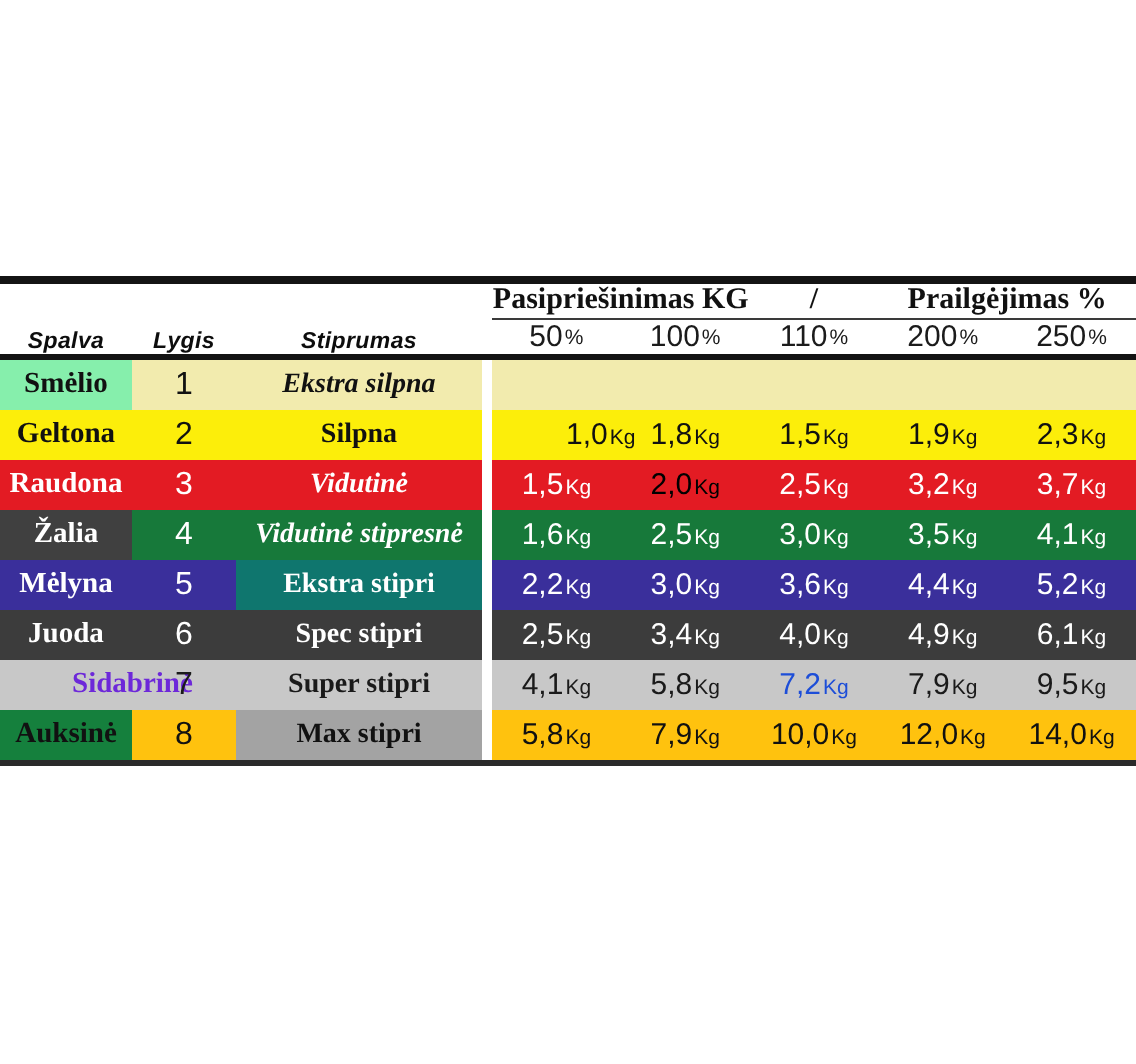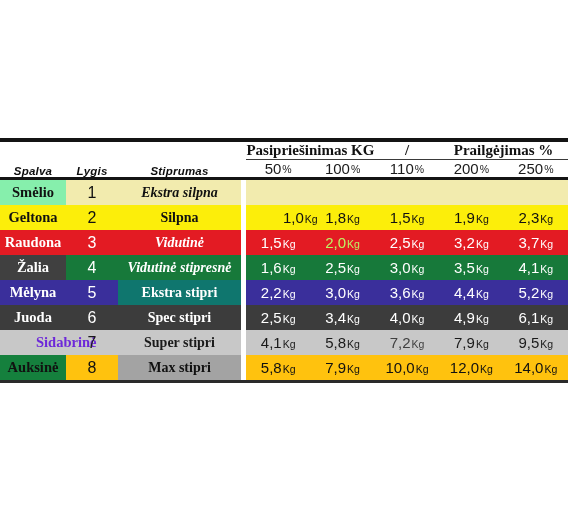--- a/index.html
+++ b/index.html
@@ -218,21 +218,21 @@
           <td class="c-val" style="background: rgb(252, 238, 10); color: rgb(17, 17, 17);"><span>1,5</span><span class="unit">Kg</span></td>
           <td class="c-val" style="background: rgb(252, 238, 10); color: rgb(17, 17, 17);"><span>1,9</span><span class="unit">Kg</span></td>
           <td class="c-val" style="background: rgb(252, 238, 10); color: rgb(17, 17, 17);"><span>2,3</span><span class="unit">Kg</span></td>
         </tr>
         <tr class="datarow">
           <td class="c-name" style="background: rgb(227, 27, 35); color: rgb(255, 255, 255);"><span>Raudona</span></td>
           <td class="c-lvl" style="background: rgb(227, 27, 35); color: rgb(255, 255, 255);"><span>3</span></td>
           <td class="c-str ital" style="background: rgb(227, 27, 35); color: rgb(255, 255, 255);"><span>Vidutinė</span></td>
           <td class="gapcell"></td>
           <td class="c-val" style="background: rgb(227, 27, 35); color: rgb(255, 255, 255);"><span>1,5</span><span class="unit">Kg</span></td>
-          <td class="c-val" style="background: rgb(227, 27, 35); color: #bef264;"><span>2,0</span><span class="unit">Kg</span></td>
+          <td class="c-val" style="background: rgb(227, 27, 35); color: #000000;"><span>2,0</span><span class="unit">Kg</span></td>
           <td class="c-val" style="background: rgb(227, 27, 35); color: rgb(255, 255, 255);"><span>2,5</span><span class="unit">Kg</span></td>
           <td class="c-val" style="background: rgb(227, 27, 35); color: rgb(255, 255, 255);"><span>3,2</span><span class="unit">Kg</span></td>
           <td class="c-val" style="background: rgb(227, 27, 35); color: rgb(255, 255, 255);"><span>3,7</span><span class="unit">Kg</span></td>
         </tr>
         <tr class="datarow">
           <td class="c-name" style="background: #404040; color: rgb(255, 255, 255);"><span>Žalia</span></td>
           <td class="c-lvl" style="background: rgb(23, 121, 58); color: rgb(255, 255, 255);"><span>4</span></td>
           <td class="c-str ital" style="background: rgb(23, 121, 58); color: rgb(255, 255, 255);"><span>Vidutinė stipresnė</span></td>
           <td class="gapcell"></td>
           <td class="c-val" style="background: rgb(23, 121, 58); color: rgb(255, 255, 255);"><span>1,6</span><span class="unit">Kg</span></td>
@@ -263,21 +263,21 @@
           <td class="c-val" style="background: rgb(60, 60, 60); color: rgb(255, 255, 255);"><span>4,9</span><span class="unit">Kg</span></td>
           <td class="c-val" style="background: rgb(60, 60, 60); color: rgb(255, 255, 255);"><span>6,1</span><span class="unit">Kg</span></td>
         </tr>
         <tr class="datarow">
           <td class="c-name" style="background: rgb(200, 200, 200); color: #6d28d9; padding-left: 36px;"><span>Sidabrinė</span></td>
           <td class="c-lvl" style="background: rgb(200, 200, 200); color: rgb(26, 26, 26);"><span>7</span></td>
           <td class="c-str" style="background: rgb(200, 200, 200); color: rgb(26, 26, 26);"><span>Super stipri</span></td>
           <td class="gapcell"></td>
           <td class="c-val" style="background: rgb(200, 200, 200); color: rgb(26, 26, 26);"><span>4,1</span><span class="unit">Kg</span></td>
           <td class="c-val" style="background: rgb(200, 200, 200); color: rgb(26, 26, 26);"><span>5,8</span><span class="unit">Kg</span></td>
-          <td class="c-val" style="background: rgb(200, 200, 200); color: #404040;"><span>7,2</span><span class="unit">Kg</span></td>
+          <td class="c-val" style="background: rgb(200, 200, 200); color: #1d4ed8;"><span>7,2</span><span class="unit">Kg</span></td>
           <td class="c-val" style="background: rgb(200, 200, 200); color: rgb(26, 26, 26);"><span>7,9</span><span class="unit">Kg</span></td>
           <td class="c-val" style="background: rgb(200, 200, 200); color: rgb(26, 26, 26);"><span>9,5</span><span class="unit">Kg</span></td>
         </tr>
         <tr class="datarow">
           <td class="c-name" style="background: #15803d; color: rgb(17, 17, 17);"><span>Auksinė</span></td>
           <td class="c-lvl" style="background: rgb(255, 194, 14); color: rgb(17, 17, 17);"><span>8</span></td>
           <td class="c-str" style="background: #a3a3a3; color: rgb(17, 17, 17);"><span>Max stipri</span></td>
           <td class="gapcell"></td>
           <td class="c-val" style="background: rgb(255, 194, 14); color: rgb(17, 17, 17);"><span>5,8</span><span class="unit">Kg</span></td>
           <td class="c-val" style="background: rgb(255, 194, 14); color: rgb(17, 17, 17);"><span>7,9</span><span class="unit">Kg</span></td>

